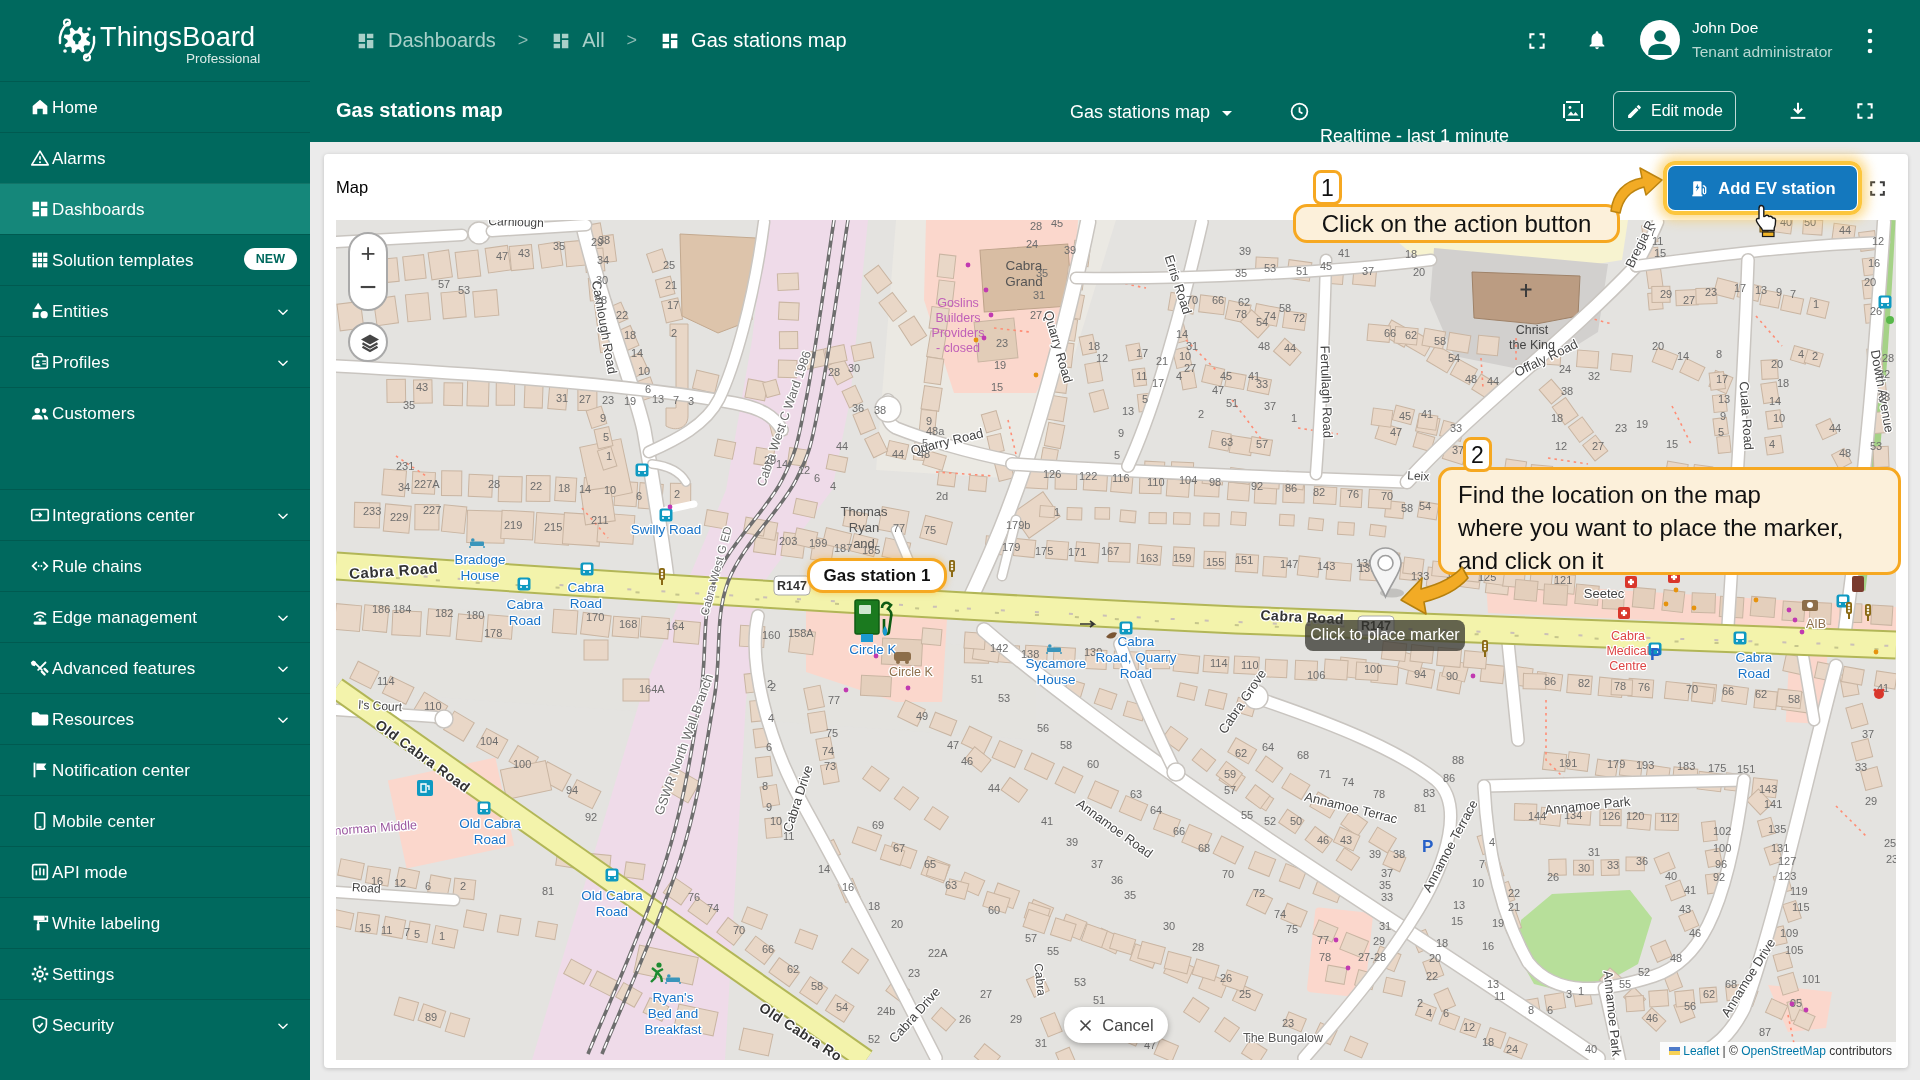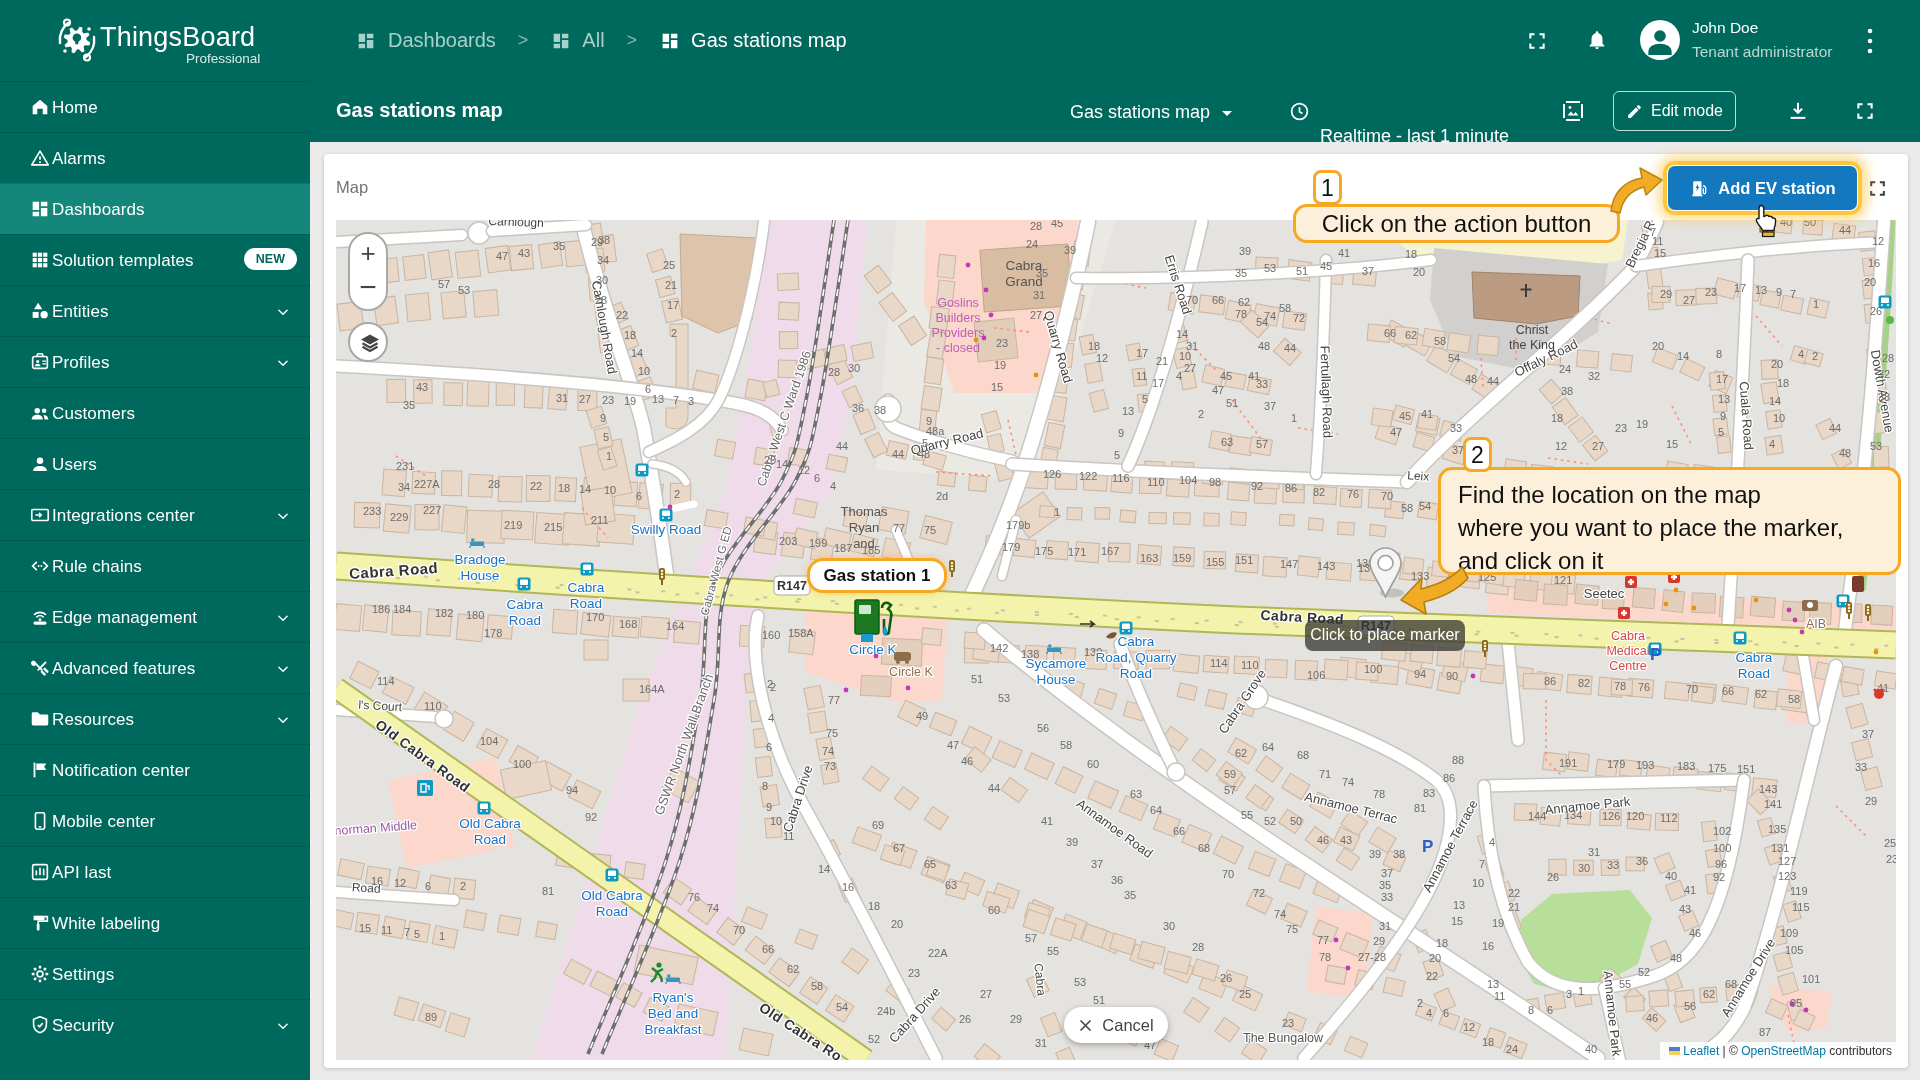--- a/index.html
+++ b/index.html
@@ -100,27 +100,20 @@
     </div>
     <div class="mi" style="top:387px">
       <span class="mic"><svg width="22" height="22" viewBox="0 0 24 24">
           <circle cx="9" cy="9.5" r="3" fill="#fff"></circle>
           <path d="M3 18.5c0-2.8 2.7-4.5 6-4.5s6 1.7 6 4.5V19H3z" fill="#fff"></path>
           <circle cx="16.5" cy="9.5" r="2.5" fill="#fff"></circle>
           <path d="M16 14.2c2.8.2 5 1.8 5 4.3V19h-4" fill="#fff"></path>
         </svg></span>
       <span class="mlabel">Customers</span>
     </div>
-    <div class="mi" style="top:438px">
-      <span class="mic"><svg width="22" height="22" viewBox="0 0 24 24">
-          <circle cx="12" cy="8.5" r="3.6" fill="#fff"></circle>
-          <path d="M4.5 19.5c0-3.3 3.3-5.3 7.5-5.3s7.5 2 7.5 5.3z" fill="#fff"></path>
-        </svg></span>
-      <span class="mlabel">Users</span>
-    </div>
     <div class="mi" style="top:489px">
       <span class="mic"><svg width="22" height="22" viewBox="0 0 24 24">
           <rect x="3" y="6" width="18" height="12" rx="1.5" fill="none" stroke="#fff" stroke-width="1.8"></rect>
           <path d="M7 12h6M11 9.5L13.5 12 11 14.5" stroke="#fff" stroke-width="1.6" fill="none"></path>
         </svg></span>
       <span class="mlabel">Integrations center</span>
       <svg class="chev" width="14" height="14" viewBox="0 0 24 24">
         <path d="M5 9l7 7 7-7" fill="none" stroke="#fff" stroke-width="2.4" stroke-linecap="round" stroke-linejoin="round"></path>
       </svg>
     </div>
@@ -175,21 +168,21 @@
           <rect x="7" y="3" width="10" height="18" rx="1.8" fill="none" stroke="#fff" stroke-width="1.8"></rect>
           <path d="M10.5 18.5h3" stroke="#fff" stroke-width="1.6"></path>
         </svg></span>
       <span class="mlabel">Mobile center</span>
     </div>
     <div class="mi" style="top:846px">
       <span class="mic"><svg width="22" height="22" viewBox="0 0 24 24">
           <rect x="4" y="4" width="16" height="16" rx="1.8" fill="none" stroke="#fff" stroke-width="1.8"></rect>
           <path d="M8 15v-4M12 15V8M16 15v-6" stroke="#fff" stroke-width="1.8" stroke-linecap="round"></path>
         </svg></span>
-      <span class="mlabel">API last</span>
+      <span class="mlabel">API mode</span>
     </div>
     <div class="mi" style="top:897px">
       <span class="mic"><svg width="22" height="22" viewBox="0 0 24 24">
           <rect x="5" y="4" width="12" height="5" fill="#fff"></rect>
           <path d="M17 5h3v5H10v3" stroke="#fff" stroke-width="1.8" fill="none"></path>
           <rect x="8.5" y="13" width="3" height="7" fill="#fff"></rect>
         </svg></span>
       <span class="mlabel">White labeling</span>
     </div>
     <div class="mi" style="top:948px">
@@ -281,21 +274,21 @@
     </span>Edit mode</div>
 <div class="abs" style="left:1787px;top:100px;z-index:7;"><svg width="22" height="22" viewBox="0 0 24 24">
       <path d="M12 3v11M7.5 9.5L12 14l4.5-4.5" fill="none" stroke="#fff" stroke-width="2.2"></path>
       <path d="M4 19.5h16" stroke="#fff" stroke-width="2.2"></path>
     </svg></div>
 <div class="abs" style="left:1855px;top:101px;z-index:7;"><svg width="20" height="20" viewBox="0 0 24 24">
       <path d="M4 9V4h5M15 4h5v5M20 15v5h-5M9 20H4v-5" fill="none" stroke="#fff" stroke-width="2.4"></path>
     </svg></div>
 
 <div id="card"></div>
-<div class="abs" style="left:336px;top:178px;font-size:16.5px;color:#737373;z-index:2;">Map</div>
+<div class="abs" style="left:336px;top:178px;font-size:16.5px;color:#000000;z-index:2;">Map</div>
 <div class="abs" style="left:1868px;top:179px;z-index:2;"><svg width="19" height="19" viewBox="0 0 24 24">
       <path d="M4 9V4h5M15 4h5v5M20 15v5h-5M9 20H4v-5" fill="none" stroke="#3d3d3d" stroke-width="2.6"></path>
     </svg></div>
 
 <div id="mapbox"><svg width="1560" height="840" viewBox="0 0 1560 840" font-family="'Liberation Sans',sans-serif">
       <rect x="0" y="0" width="1560" height="840" fill="#e4e3e0"></rect>
       <polygon points="560,0 780,0 700,260 540,250" fill="#eceae4" opacity="0.8"></polygon>
       <polygon points="0,380 700,430 700,520 0,470" fill="#e3e2df" opacity="0.9"></polygon>
       <polygon points="430,0 532,0 514,180 496,270 428,362 410,480 389,840 196,840 304,480 352,360 390,270 416,120" fill="#efdbe9"></polygon>
       <polygon points="590,0 742,0 736,100 700,173 618,173 588,80" fill="#fbd7cc"></polygon>

